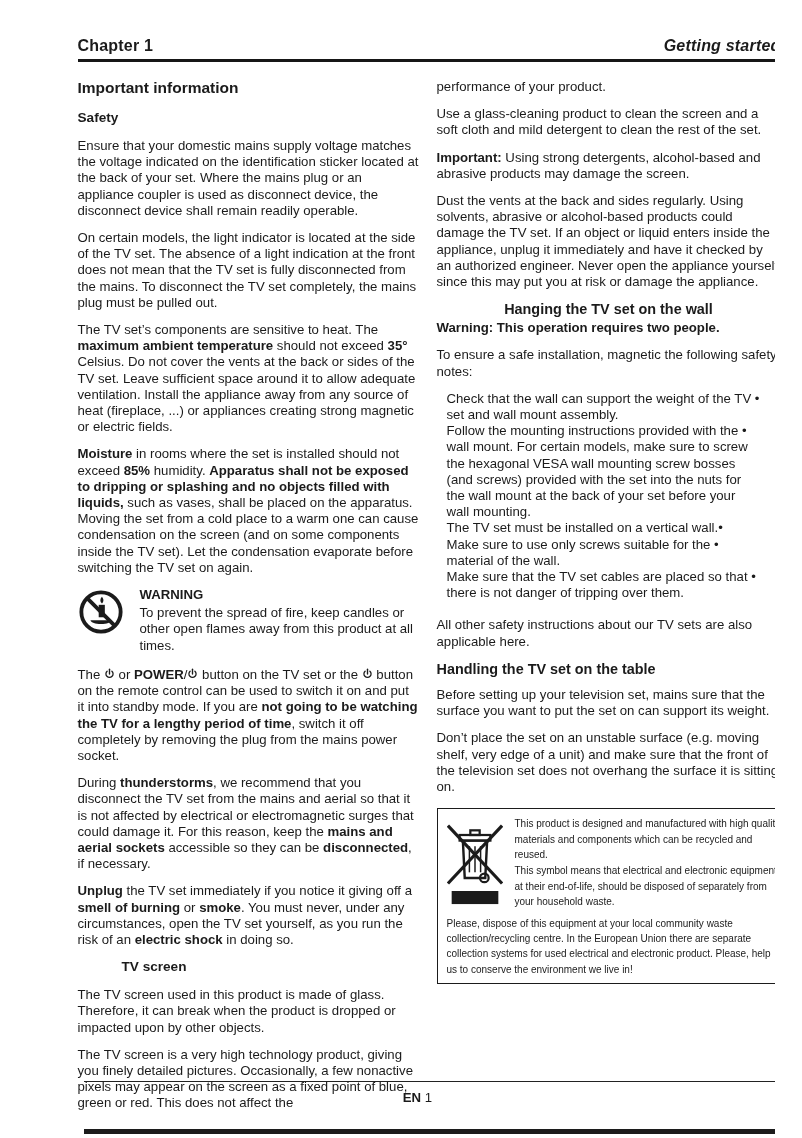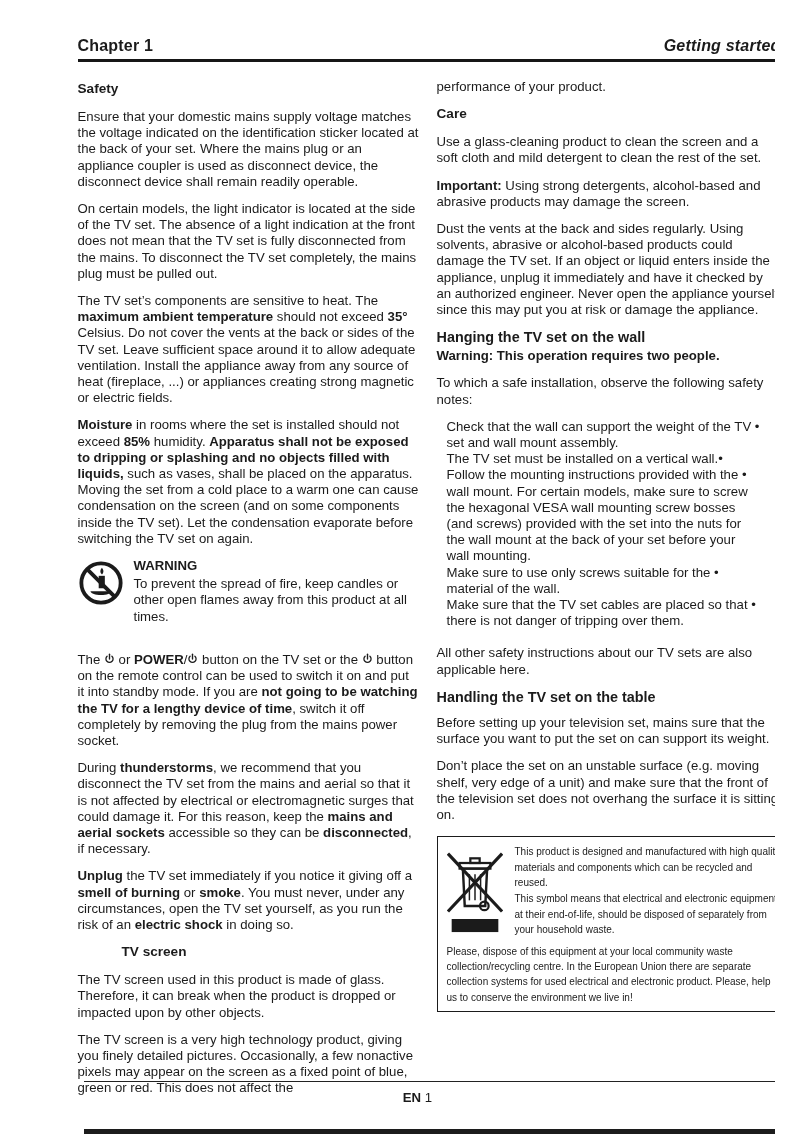--- a/index.html
+++ b/index.html
@@ -20,25 +20,25 @@
   
   .columns { position:absolute; top:79px; left:50px; width:703px; display:flex; gap:18px; }
   .col { flex:0 0 auto; }
   .col-left { width:341px; }
   .col-right { width:344px; }
 
   p.body { margin-bottom:11px; }
   h1.doc-title { font-size:15.5px; line-height:18px; margin:0 0 13px 0; }
   h2.sub { font-size:13.6px; line-height:16px; margin:2px 0 12px 0; }
   h2.section-h { font-size:14.4px; line-height:17px; margin:4px 0 9px 0; }
-  h2.tight { margin-bottom:2px; }
+  h2.tight { margin-bottom:2px;text-align:center; }
   p.bold-line { font-weight:bold; margin-bottom:11px; }
 
   
-  .warning-block { display:flex; gap:10px; margin:4px 0 27px 0; }
+  .warning-block { display:flex; gap:16px; margin:4px 0 13px 0; }
   .warning-icon { flex:0 0 46px; padding-top:2px; }
   .warning-title { font-weight:bold; margin-bottom:2px; }
 
   
   .bullets { padding-left:10px; margin-bottom:16px; }
 
   
   .recycle-box {
     width:calc(100% + 10px); margin-top:13px;
     border:1.5px solid #1b1b1b; padding:7px 9px 6px 9px;
@@ -67,20 +67,21 @@
     <div class="header-row">
       <span class="chapter-title">Chapter 1</span>
       <span class="section-title">Getting started</span>
     </div>
     <div class="header-rule"></div>
   </div>
 
   <div class="columns">
 
     <div class="col col-left">
+      <h1 class="doc-title">Important information</h1>
       <h2 class="sub">Safety</h2>
 
       <p class="body">Ensure that your domestic mains supply voltage matches the voltage indicated on the identification sticker located at the back of your set. Where the mains plug or an appliance coupler is used as disconnect device, the disconnect device shall remain readily operable.</p>
       <p class="body">On certain models, the light indicator is located at the side of the TV set. The absence of a light indication at the front does not mean that the TV set is fully disconnected from the mains. To disconnect the TV set completely, the mains plug must be pulled out.</p>
       <p class="body"><span>The TV set’s components are sensitive to heat. The </span><b>maximum ambient temperature</b><span> should not exceed </span><b>35°</b><span> Celsius. Do not cover the vents at the back or sides of the TV set. Leave sufficient space around it to allow adequate ventilation. Install the appliance away from any source of heat (fireplace, ...) or appliances creating strong magnetic or electric fields.</span></p>
       <p class="body"><b>Moisture</b><span> in rooms where the set is installed should not exceed </span><b>85%</b><span> humidity. </span><b>Apparatus shall not be exposed to dripping or splashing and no objects filled with liquids,</b><span> such as vases, shall be placed on the apparatus. Moving the set from a cold place to a warm one can cause condensation on the screen (and on some components inside the TV set). Let the condensation evaporate before switching the TV set on again.</span></p>
 
       <div class="warning-block">
         <div class="warning-icon">
           <svg width="46" height="46" viewBox="0 0 48 48" aria-hidden="true">
@@ -99,46 +100,45 @@
 
       <p class="body"><span>The </span><span class="inline-icon"><svg width="11" height="12" viewBox="0 0 12 13" aria-hidden="true">
               <path d="M6 1.2 V6.6" fill="none" stroke="#1b1b1b" stroke-width="1.5" stroke-linecap="round"></path>
               <path d="M8.6 3.4 a3.9 3.9 0 1 1 -5.2 0" fill="none" stroke="#1b1b1b" stroke-width="1.4" stroke-linecap="round"></path>
             </svg></span><span> or </span><b>POWER</b><span>/</span><span class="inline-icon"><svg width="11" height="12" viewBox="0 0 12 13" aria-hidden="true">
               <path d="M6 1.2 V6.6" fill="none" stroke="#1b1b1b" stroke-width="1.5" stroke-linecap="round"></path>
               <path d="M8.6 3.4 a3.9 3.9 0 1 1 -5.2 0" fill="none" stroke="#1b1b1b" stroke-width="1.4" stroke-linecap="round"></path>
             </svg></span><span> button on the TV set or the </span><span class="inline-icon"><svg width="11" height="12" viewBox="0 0 12 13" aria-hidden="true">
               <path d="M6 1.2 V6.6" fill="none" stroke="#1b1b1b" stroke-width="1.5" stroke-linecap="round"></path>
               <path d="M8.6 3.4 a3.9 3.9 0 1 1 -5.2 0" fill="none" stroke="#1b1b1b" stroke-width="1.4" stroke-linecap="round"></path>
-            </svg></span><span> button on the remote control can be used to switch it on and put it into standby mode. If you are </span><b>not going to be watching the TV for a lengthy device of time</b><span>, switch it off completely by removing the plug from the mains power socket.</span></p>
+            </svg></span><span> button on the remote control can be used to switch it on and put it into standby mode. If you are </span><b>not going to be watching the TV for a lengthy period of time</b><span>, switch it off completely by removing the plug from the mains power socket.</span></p>
       <p class="body"><span>During </span><b>thunderstorms</b><span>, we recommend that you disconnect the TV set from the mains and aerial so that it is not affected by electrical or electromagnetic surges that could damage it. For this reason, keep the </span><b>mains and aerial sockets</b><span> accessible so they can be </span><b>disconnected</b><span>, if necessary.</span></p>
       <p class="body"><b>Unplug</b><span> the TV set immediately if you notice it giving off a </span><b>smell of burning</b><span> or </span><b>smoke</b><span>. You must never, under any circumstances, open the TV set yourself, as you run the risk of an </span><b>electric shock</b><span> in doing so.</span></p>
 
       <h2 class="sub" style="margin-top:8px;margin-left:44px;">TV screen</h2>
       <p class="body">The TV screen used in this product is made of glass. Therefore, it can break when the product is dropped or impacted upon by other objects.</p>
       <p class="body">The TV screen is a very high technology product, giving you finely detailed pictures. Occasionally, a few nonactive pixels may appear on the screen as a fixed point of blue, green or red. This does not affect the</p>
     </div>
 
     <div class="col col-right">
       <p class="body">performance of your product.</p>
-      <h2 class="sub">Care</h2>
 
       <p class="body">Use a glass-cleaning product to clean the screen and a soft cloth and mild detergent to clean the rest of the set.</p>
       <p class="body"><b>Important:</b><span> Using strong detergents, alcohol-based and abrasive products may damage the screen.</span></p>
       <p class="body">Dust the vents at the back and sides regularly. Using solvents, abrasive or alcohol-based products could damage the TV set. If an object or liquid enters inside the appliance, unplug it immediately and have it checked by an authorized engineer. Never open the appliance yourself since this may put you at risk or damage the appliance.</p>
 
       <h2 class="section-h tight">Hanging the TV set on the wall</h2>
       <p class="bold-line">Warning: This operation requires two people.</p>
 
-      <p class="body">To which a safe installation, observe the following safety notes:</p>
+      <p class="body">To ensure a safe installation, magnetic the following safety notes:</p>
 
       <div class="bullets">
         <div class="bullet-item">Check that the wall can support the weight of the TV •<br>set and wall mount assembly.</div>
+        <div class="bullet-item">Follow the mounting instructions provided with the •<br>wall mount. For certain models, make sure to screw<br>the hexagonal VESA wall mounting screw bosses<br>(and screws) provided with the set into the nuts for<br>the wall mount at the back of your set before your<br>wall mounting.</div>
         <div class="bullet-item">The TV set must be installed on a vertical wall.•</div>
-        <div class="bullet-item">Follow the mounting instructions provided with the •<br>wall mount. For certain models, make sure to screw<br>the hexagonal VESA wall mounting screw bosses<br>(and screws) provided with the set into the nuts for<br>the wall mount at the back of your set before your<br>wall mounting.</div>
         <div class="bullet-item">Make sure to use only screws suitable for the •<br>material of the wall.</div>
         <div class="bullet-item">Make sure that the TV set cables are placed so that •<br>there is not danger of tripping over them.</div>
       </div>
 
       <p class="body">All other safety instructions about our TV sets are also applicable here.</p>
 
       <h2 class="section-h">Handling the TV set on the table</h2>
       <p class="body">Before setting up your television set, mains sure that the surface you want to put the set on can support its weight.</p>
       <p class="body">Don’t place the set on an unstable surface (e.g. moving shelf, very edge of a unit) and make sure that the front of the television set does not overhang the surface it is sitting on.</p>
 

